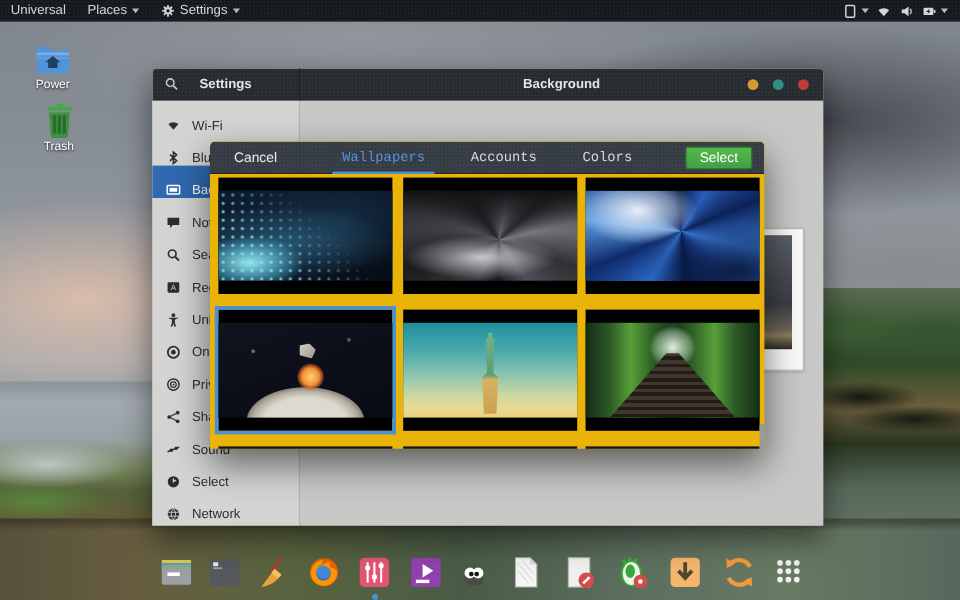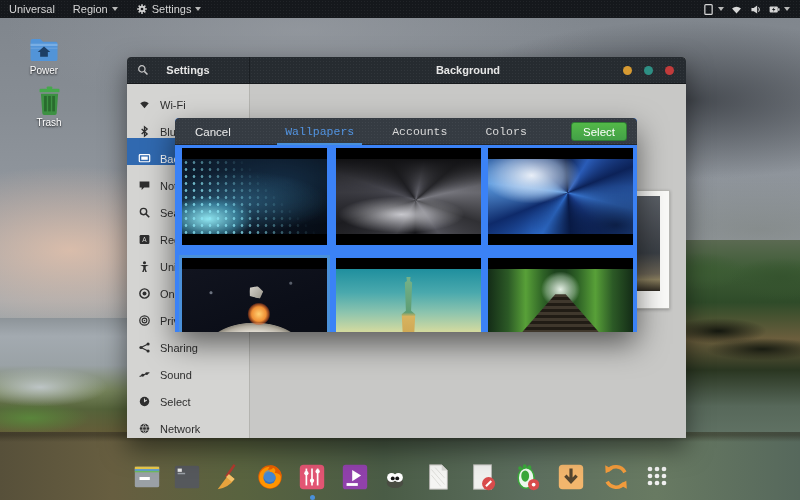--- a/index.html
+++ b/index.html
@@ -75,21 +75,21 @@
 
   .win-content { position:absolute; left:124px; top:27px; right:0; bottom:0; background:#c8c8c6; }
 
   
   .preview-card { position:absolute; left:597px; top:190px; width:73px; height:119px; background:#fafaf8;
     border:1px solid #b8b8b4; box-shadow:0 1px 3px rgba(0,0,0,.25); z-index:20; }
   .preview-thumb { position:absolute; left:20px; top:5px; width:42px; height:95px;
     background:linear-gradient(180deg,#5a5f66 0%,#42464c 45%,#3a3f45 60%,#6b6455 82%,#8a7f5e 88%,#2e2a22 100%); }
 
   
-  .dialog { position:absolute; left:175px; top:118px; width:462px; height:214px; background:#3b82f6; z-index:40;
+  .dialog { position:absolute; left:175px; top:118px; width:462px; height:256px; background:#eab308; z-index:40;
     border-radius:4px 4px 0 0; box-shadow:0 12px 30px rgba(0,0,0,.55); overflow:hidden; }
   .dlg-header { position:absolute; left:0; top:0; right:0; height:27px; background:#353b42;
     background-image:radial-gradient(rgba(255,255,255,.05) 1px, transparent 1px); background-size:3px 3px;
     border-radius:4px 4px 0 0; border-bottom:1px solid #22262b; }
   .dlg-cancel { position:absolute; left:20px; top:0; height:27px; display:flex; align-items:center; color:#ececec; font-size:11.5px; }
   .dlg-tabs { position:absolute; left:0; right:0; top:0; height:27px; display:flex; justify-content:center; gap:30px; }
   .dlg-tab { position:relative; display:flex; align-items:center; color:#d8d8d8; font-size:11.5px; padding:0 4px;font-family:Liberation Mono, monospace; }
   .dlg-tab.selected { color:#5294e2; }
   .dlg-tab.selected::after { content:""; position:absolute; left:-4px; right:-4px; bottom:0; height:2px; background:#4a90d9; }
   .dlg-select { position:absolute; right:10px; top:4px; height:19px; padding:0 11px; display:flex; align-items:center;
@@ -155,21 +155,21 @@
   <div class="wallpaper"></div>
   <div class="land-left"></div>
   <div class="land-right"></div>
   <div class="land-bottom"></div>
 
   <div class="topbar">
     <div class="tb-item">
       <span>Universal</span>
     </div>
     <div class="tb-item">
-      <span>Region</span>
+      <span>Places</span>
       <span class="caret"></span>
     </div>
     <div class="tb-item tb-gear">
       <span>
           <svg viewBox="0 0 16 16">
             <g stroke="#cfcfcf" stroke-width="2">
               <line x1="8" y1="1.5" x2="8" y2="14.5"></line>
               <line x1="1.5" y1="8" x2="14.5" y2="8"></line>
               <line x1="3.5" y1="3.5" x2="12.5" y2="12.5"></line>
               <line x1="12.5" y1="3.5" x2="3.5" y2="12.5"></line>

